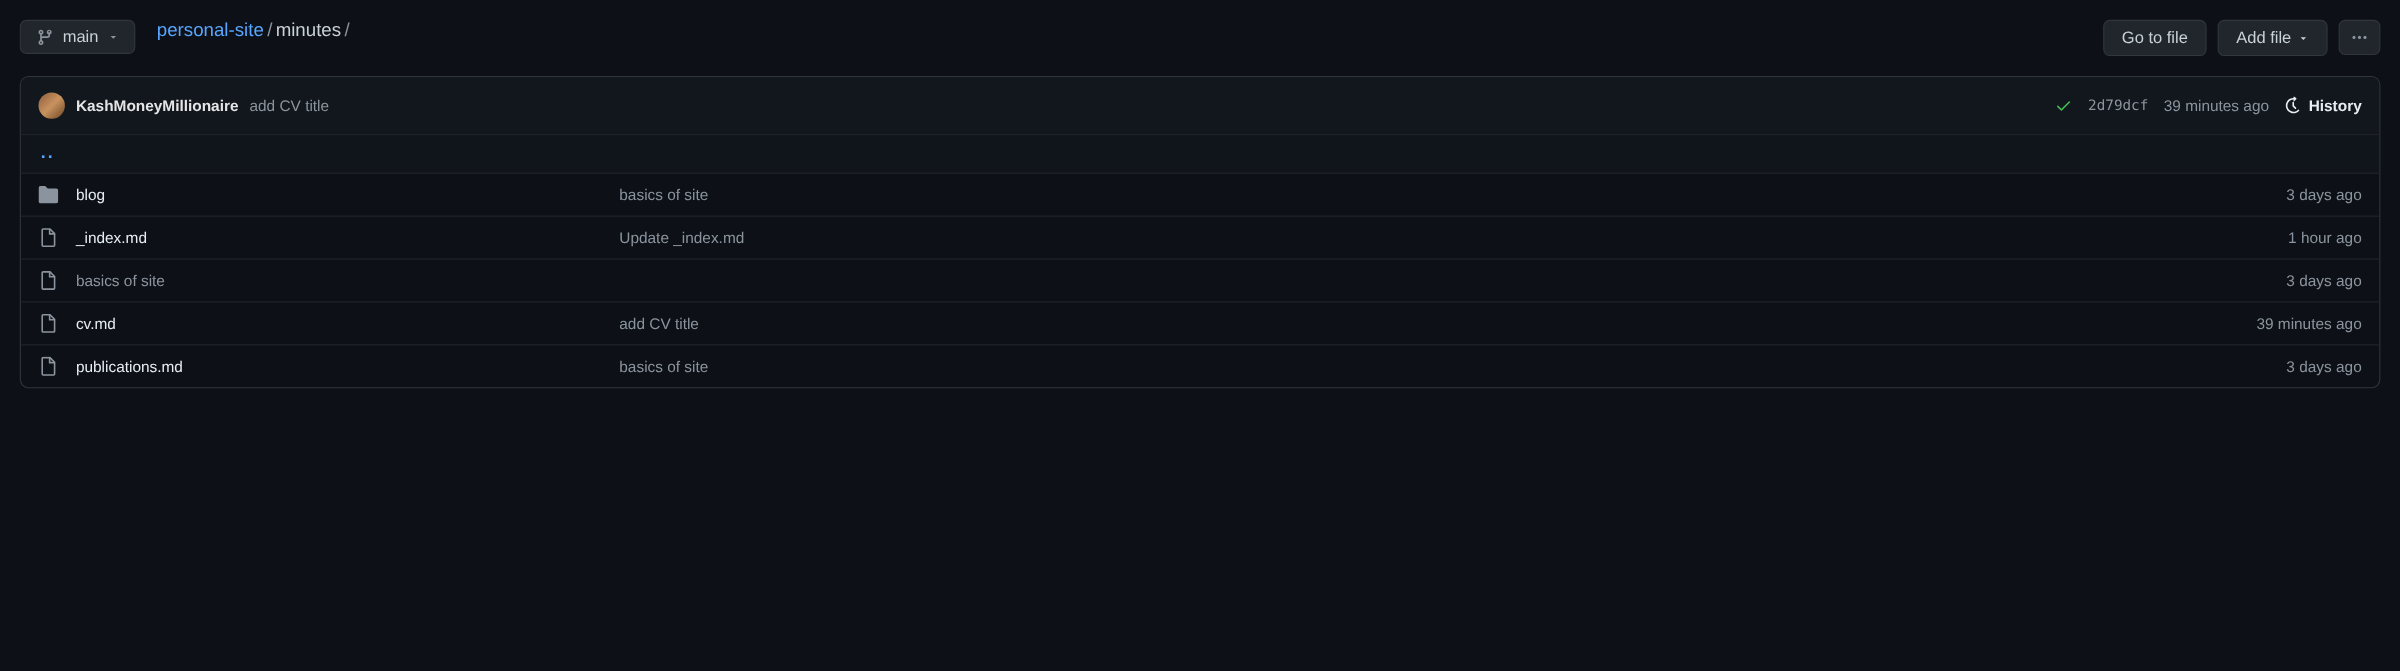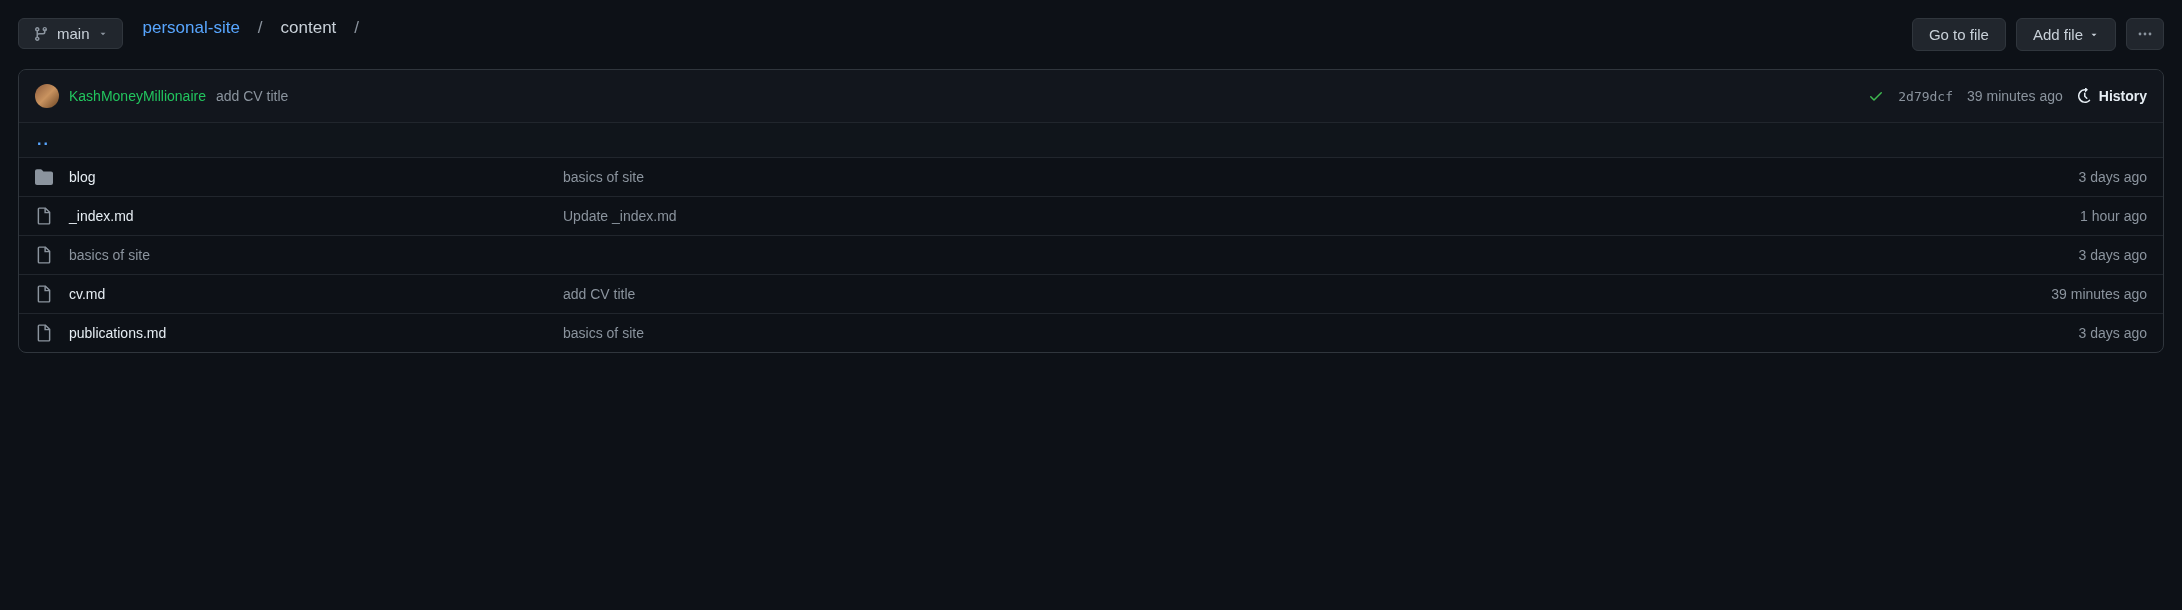--- a/index.html
+++ b/index.html
@@ -25,21 +25,21 @@
     padding: 6px 14px;
     gap: 8px;
     font-size: 15px;
     color: #c9d1d9;
     cursor: pointer;
   }
   .breadcrumb {
     display: inline-flex;
     align-items: center;
     font-size: 17px;
-    gap: 16px;
+    gap: 1px;
     margin-left: 10px;
   }
   .breadcrumb .repo-link { color: #58a6ff; text-decoration: none; }
   .breadcrumb .sep { color: #8b949e; padding: 0 2px; }
   .breadcrumb .current { color: #c9d1d9; }
   .spacer { flex: 1; }
   .btn {
     display: inline-flex;
     align-items: center;
     background: #21262d;
@@ -67,21 +67,21 @@
     padding: 14px 16px;
     border-bottom: 1px solid #21262d;
     background: rgba(22,27,34,0.6);
     gap: 10px;
   }
   .avatar {
     width: 24px; height: 24px; border-radius: 50%;
     background: linear-gradient(135deg, #8b5a3c 0%, #c9935f 50%, #6b4423 100%);
     flex-shrink: 0;
   }
-  .author { font-weight: 400; color: #22c55e; }
+  .author { font-weight: 700; color: #e5e5e5; }
   .commit-msg { color: #8b949e; }
   .commit-meta { margin-left: auto; display: flex; align-items: center; gap: 14px; }
   .sha { font-family: ui-monospace, SFMono-Regular, Menlo, monospace; color: #8b949e; font-size: 13px; }
   .check { color: #3fb950; display:inline-flex; }
   .time { color: #8b949e; }
   .history-link { display: inline-flex; align-items: center; gap: 6px; color: #e6edf3; font-weight: 700; cursor: pointer; }
   .parent-row {
     padding: 8px 18px;
     border-bottom: 1px solid #21262d;
     background: rgba(22,27,34,0.4);
@@ -117,21 +117,21 @@
     <span>
       <svg width="10" height="10" viewBox="0 0 16 16" fill="#8b949e">
           <path d="M4 6l4 4 4-4H4z"></path>
         </svg>
     </span>
   </button>
 
   <nav class="breadcrumb">
     <a class="repo-link">personal-site</a>
     <span class="sep">/</span>
-    <span class="current">content</span>
+    <span class="current">minutes</span>
     <span class="sep">/</span>
   </nav>
 
   <div class="spacer"></div>
 
   <button class="btn">Go to file</button>
   <button class="btn">
     <span>Add file</span>
     <span>
       <svg width="10" height="10" viewBox="0 0 16 16" fill="#c9d1d9">

